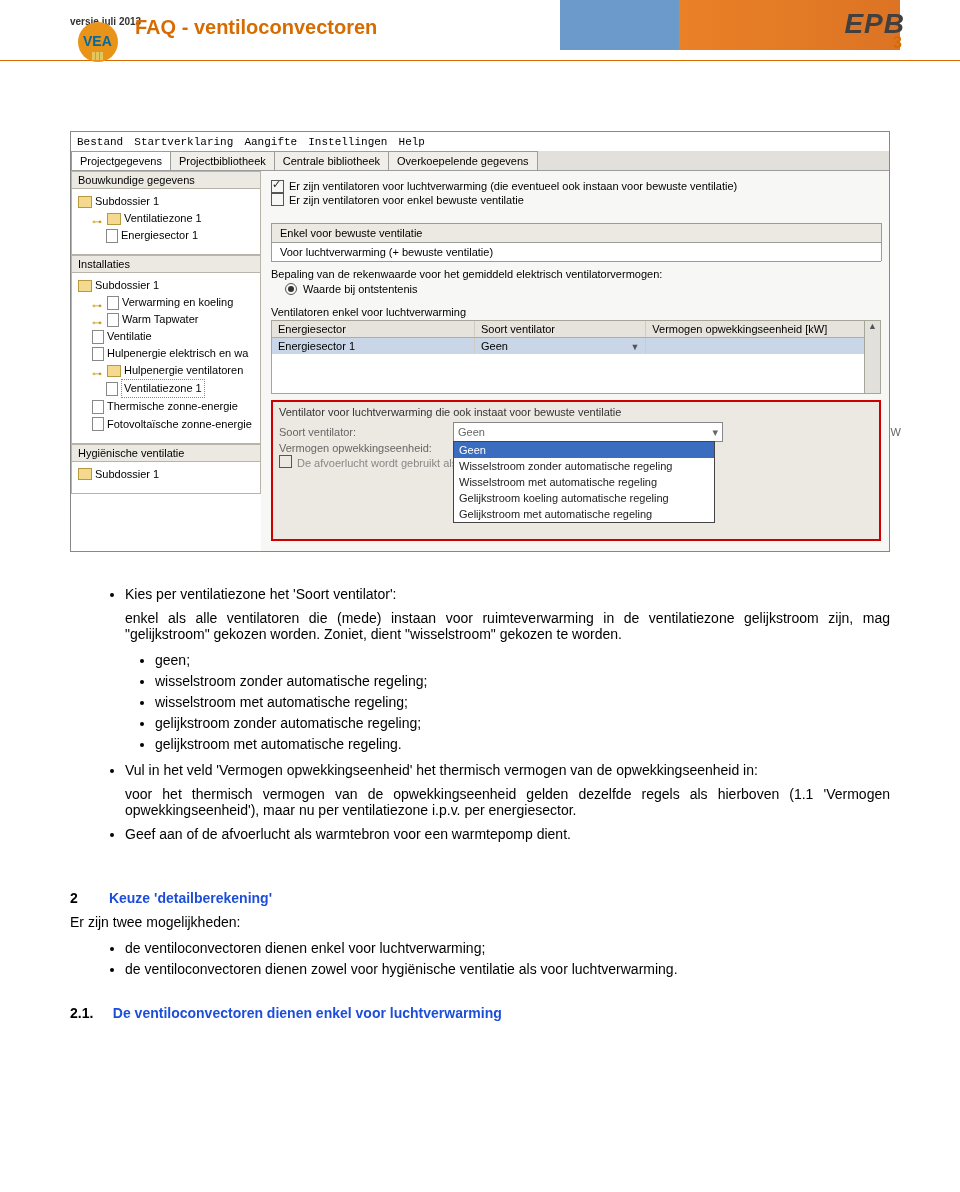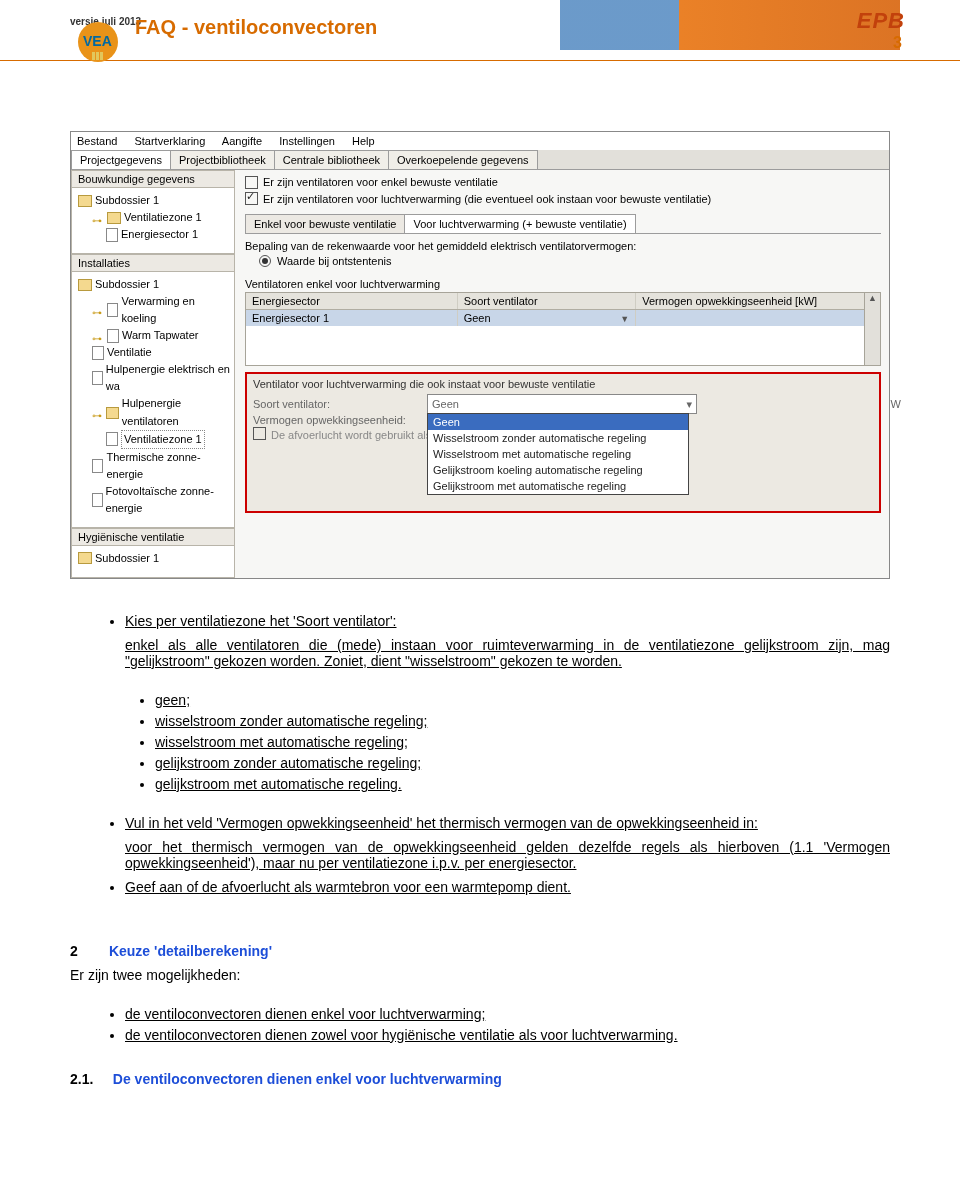--- a/index.html
+++ b/index.html
@@ -1,50 +1,50 @@
 <!DOCTYPE html>
 <html><head>
 <meta charset="utf-8">
 <style>
   body { margin:0; font-family:Arial,Helvetica,sans-serif; font-size:12px; background:#fff; color:#000; width:960px; }
   .header { position:relative; height:60px; border-bottom:1.5px solid #d76b00; }
   .header-img { position:absolute; right:60px; top:0; width:340px; height:50px; background:linear-gradient(90deg,#5b8fc4 0%, #5b8fc4 35%, #e8730f 35%, #d8640c 100%); opacity:0.9; }
-  .epb { position:absolute; right:55px; top:8px; color:#c2410c; font-weight:bold; font-size:22px; font-style:italic; letter-spacing:1px; }
+  .epb { position:absolute; right:55px; top:8px; color:#404040; font-weight:bold; font-size:28px; font-style:italic; letter-spacing:1px; }
   .pagenum { position:absolute; right:58px; top:34px; color:#d76b00; font-weight:bold; font-size:16px; }
   .version { position:absolute; left:70px; top:16px; font-size:10px; font-weight:bold; color:#333; }
   .title { position:absolute; left:135px; top:16px; color:#d76b00; font-size:20px; font-weight:bold; }
   .logo { position:absolute; left:78px; top:22px; width:40px; height:40px; }
   .logo-circle { width:40px; height:40px; background:#e99319; border-radius:50%; }
   .logo-txt { position:absolute; left:5px; top:11px; color:#0369a1; font-weight:bold; font-size:14px; }
   .logo-bars { position:absolute; left:14px; top:27px; }
   .logo-bars span { display:inline-block; width:3px; height:8px; background:#e2c75c; margin-right:1px; }
   .page { padding:70px 70px 40px 70px; }
   .screenshot { border:1px solid #888; background:#f7f7f5; margin-bottom:34px; }
   .menubar { background:#fff; padding:3px 6px; font-size:11px; }
-  .menubar span { margin-right:14px; }
+  .menubar span { margin-right:8px;font-family:Liberation Mono, monospace; }
   .tabrow { display:flex; background:#e2e0da; border-bottom:1px solid #9c9c9c; font-size:11px; }
   .tab { padding:3px 8px; border:1px solid #9c9c9c; border-bottom:none; background:#f0eee8; margin-right:-1px; }
   .tab.sel { background:#fff; font-weight:normal; }
   .appbody { display:flex; }
-  .leftcol { width:164px; background:#fff; font-size:11px; }
+  .leftcol { width:190px; background:#fff; font-size:11px; }
   .panelhdr { background:#ece9e3; border:1px solid #b8b4a9; padding:2px 6px; font-size:11px; }
   .tree { padding:4px 4px 10px 4px; border:1px solid #b8b4a9; border-top:none; line-height:1.55; }
   .tree-item { display:flex; align-items:center; gap:3px; padding-left:2px; }
   .tree-item.lvl1 { padding-left:16px; }
   .tree-item.lvl2 { padding-left:30px; }
   .folder-ic, .page-ic, .key-ic { width:12px; height:10px; display:inline-block; }
   .folder-ic { background:#f4d98f; border:1px solid #b89a3e; }
   .page-ic { background:#fff; border:1px solid #888; width:10px; height:12px; }
   .key-ic { color:#c99a17; font-size:10px; }
   .rightcol { flex:1; padding:6px 8px 10px 10px; font-size:11px; }
   .chk { width:11px; height:11px; border:1px solid #555; display:inline-block; margin-right:5px; vertical-align:middle; position:relative; top:-1px; }
   .chk.checked::after { content:"✓"; position:absolute; left:0; top:-3px; font-size:11px; color:#222; }
   .radio { width:10px; height:10px; border:1px solid #555; border-radius:50%; display:inline-block; margin-right:6px; vertical-align:middle; position:relative; top:-1px; }
   .radio.checked::after { content:""; position:absolute; left:2px; top:2px; width:6px; height:6px; background:#333; border-radius:50%; }
-  .subtabs { display:flex; margin-top:8px; border-bottom:1px solid #9c9c9c; }
+  .subtabs { display:flex; margin-top:16px; border-bottom:1px solid #9c9c9c;flex-direction:column; }
   .subtab { padding:3px 8px; border:1px solid #9c9c9c; border-bottom:none; background:#ece9e3; margin-right:-1px; font-size:11px; }
   .subtab.sel { background:#fff; }
   .sectlbl { margin-top:6px; font-size:11px; }
   .sectlbl2 { margin-top:10px; font-size:11px; }
   .table-wrap { border:1px solid #a7a499; margin-top:2px; height:72px; position:relative; background:#fff; }
   .table-sc { position:absolute; right:0; top:0; bottom:0; width:15px; background:#e2e0da; border-left:1px solid #a7a499; }
   .table-sc .arr { text-align:center; font-size:9px; color:#555; }
   .thead { display:flex; background:#e5e3dc; border-bottom:1px solid #b0ada2; font-size:11px; }
   .thead div, .trow div { padding:2px 6px; }
   .col1 { flex:1.2; border-right:1px solid #cfcdc3; }
@@ -59,21 +59,21 @@
   .rb-ddwrap { position:relative; }
   .rb-ddbtn { display:flex; width:260px; border:1px solid #888; background:#fff; height:18px; align-items:center; padding:0 4px; justify-content:space-between; }
   .rb-ddmenu { position:absolute; left:0; top:19px; width:260px; background:#fff; border:1px solid #444; z-index:5; }
   .rb-ddmenu div { padding:2px 5px; font-size:11px; color:#222; }
   .rb-ddmenu div.sel { background:#3a6cbf; color:#fff; }
   .kw { position:absolute; right:-22px; top:24px; font-size:11px; color:#666; }
   .rb-chk { display:flex; align-items:center; color:#888; font-size:11px; margin-top:2px; }
   .selected-node { border:1px dotted #888; display:inline-block; padding:0 2px; }
 
   .content { font-family:"Lucida Sans","Trebuchet MS",Arial,sans-serif; font-size:14px; color:#000; text-align:justify; }
-  .content ul { list-style-type:disc; padding-left:55px; margin:23px 0;text-decoration:underline; }
+  .content ul { list-style-type:disc; padding-left:55px; margin:10px 0; }
   .content ul.inner { list-style-type:disc; padding-left:85px; }
   .content li { margin:5px 0; }
   .content p { margin:8px 0 8px 55px; }
   .sec-num { font-weight:bold; font-size:14px; margin-top:48px; }
   .sec-title { color:#1d4ed8; font-weight:bold; }
 </style>
 </head>
 <body>
 
 <div class="header">
@@ -168,22 +168,22 @@
         <div class="panelhdr">Hygiënische ventilatie</div>
         <div class="tree">
           <div class="tree-item">
               <span class="folder-ic"></span>
               <span>Subdossier 1</span>
             </div>
         </div>
       </div>
 
       <div class="rightcol">
+        <div style="margin-top:3px"><span class="chk checked"></span><span>Er zijn ventilatoren voor luchtverwarming (die eventueel ook instaan voor bewuste ventilatie)</span></div>
         <div><span class="chk"></span><span>Er zijn ventilatoren voor enkel bewuste ventilatie</span></div>
-        <div style="margin-top:3px"><span class="chk checked"></span><span>Er zijn ventilatoren voor luchtverwarming (die eventueel ook instaan voor bewuste ventilatie)</span></div>
 
         <div class="subtabs">
           <div class="subtab">Enkel voor bewuste ventilatie</div>
           <div class="subtab sel">Voor luchtverwarming (+ bewuste ventilatie)</div>
         </div>
 
         <div class="sectlbl">Bepaling van de rekenwaarde voor het gemiddeld elektrisch ventilatorvermogen:</div>
         <div style="margin:3px 0 0 14px"><span class="radio checked"></span><span>Waarde bij ontstentenis</span></div>
 
         <div class="sectlbl2">Ventilatoren enkel voor luchtverwarming</div>

